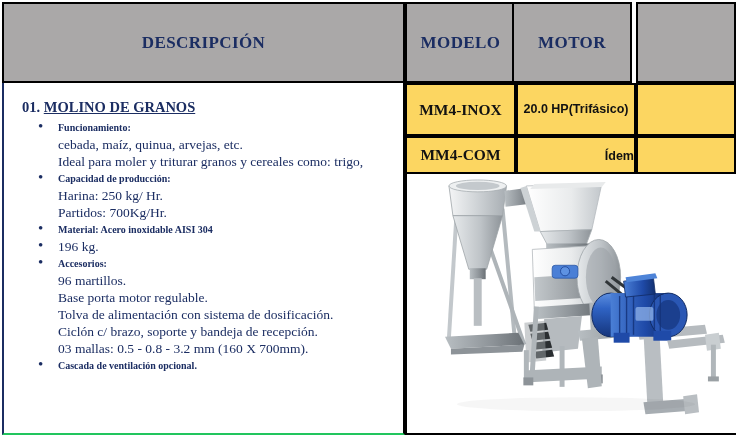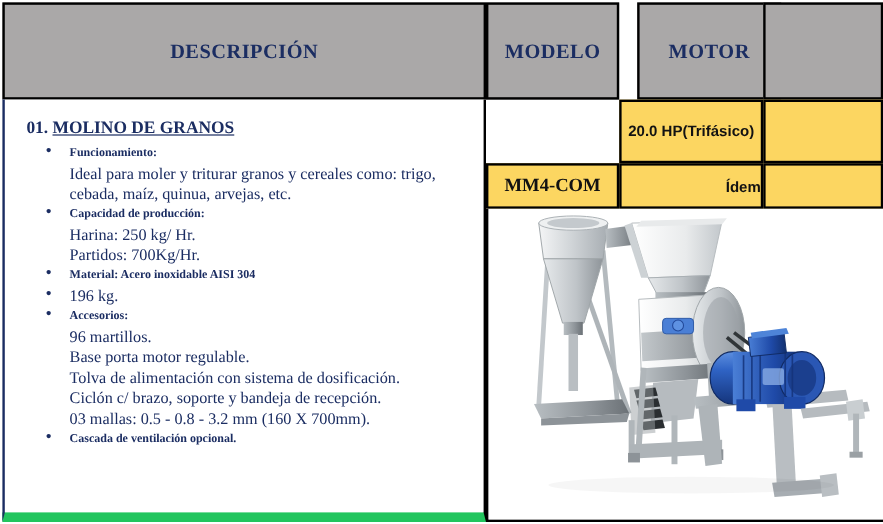--- a/index.html
+++ b/index.html
@@ -62,21 +62,21 @@
   
   #desc-cell {
     position: absolute;
     left: 2px;
     top: 83px;
     width: 403px;
     height: 352px;
     box-sizing: border-box;
     border-left: 2px solid #1b2d62;
     border-right: 2px solid #000000;
-    border-bottom: 8px solid #22c55e;
+    border-bottom: 2px solid #22c55e;
     background: #ffffff;
     padding: 16px 6px 20px 14px;
     overflow: hidden;
   }
 
   #desc-title {
     font-weight: bold;
     font-size: 14.5px;
     color: #1b2d62;
     margin: 0 0 3px 4px;
@@ -140,28 +140,31 @@
 <div id="page">
 
   <div class="cell hdr" style="left:2px; top:2px; width:403px; height:81px;">
     <span>DESCRIPCIÓN</span>
   </div>
 
   <div class="cell hdr" style="left:405px; top:2px; width:111px; height:81px;">
     <span>MODELO</span>
   </div>
 
-  <div class="cell hdr" style="left:531px; top:2px; width:120px; height:81px;">
+  <div class="cell hdr" style="left:512px; top:2px; width:120px; height:81px;">
     <span>MOTOR</span>
   </div>
 
   <div class="cell hdr" style="left:636px; top:2px; width:100px; height:81px;">
     <span></span>
   </div>
 
+  <div class="cell yellow model-cell" style="left:405px; top:83px; width:111px; height:53px;">
+    <span>MM4-INOX</span>
+  </div>
 
   <div class="cell yellow motor-cell" style="left:516px; top:83px; width:120px; height:53px;">
     <span>20.0 HP</span>
     <span>(Trifásico)</span>
   </div>
 
   <div class="cell yellow" style="left:636px; top:83px; width:100px; height:53px;">
     <span></span>
   </div>
 
@@ -179,22 +182,22 @@
   </div>
 
   <div id="desc-cell">
     <div id="desc-title">
       <span class="num">01.</span>
       <span class="underlined">MOLINO DE GRANOS</span>
     </div>
     <ul class="spec-list" id="spec-list">
         <li>
           <div class="li-head">Funcionamiento:</div>
+          <div class="li-sub">cebada, maíz, quinua, arvejas, etc.</div>
           <div class="li-sub">Ideal para moler y triturar granos y cereales como: trigo,</div>
-          <div class="li-sub">cebada, maíz, quinua, arvejas, etc.</div>
         </li>
         <li>
           <div class="li-head">Capacidad de producción:</div>
           <div class="li-sub">Harina: 250 kg/ Hr.</div>
           <div class="li-sub">Partidos: 700Kg/Hr.</div>
         </li>
         <li>
           <div class="li-head">Material: Acero inoxidable AISI 304</div>
         </li>
         <li>

